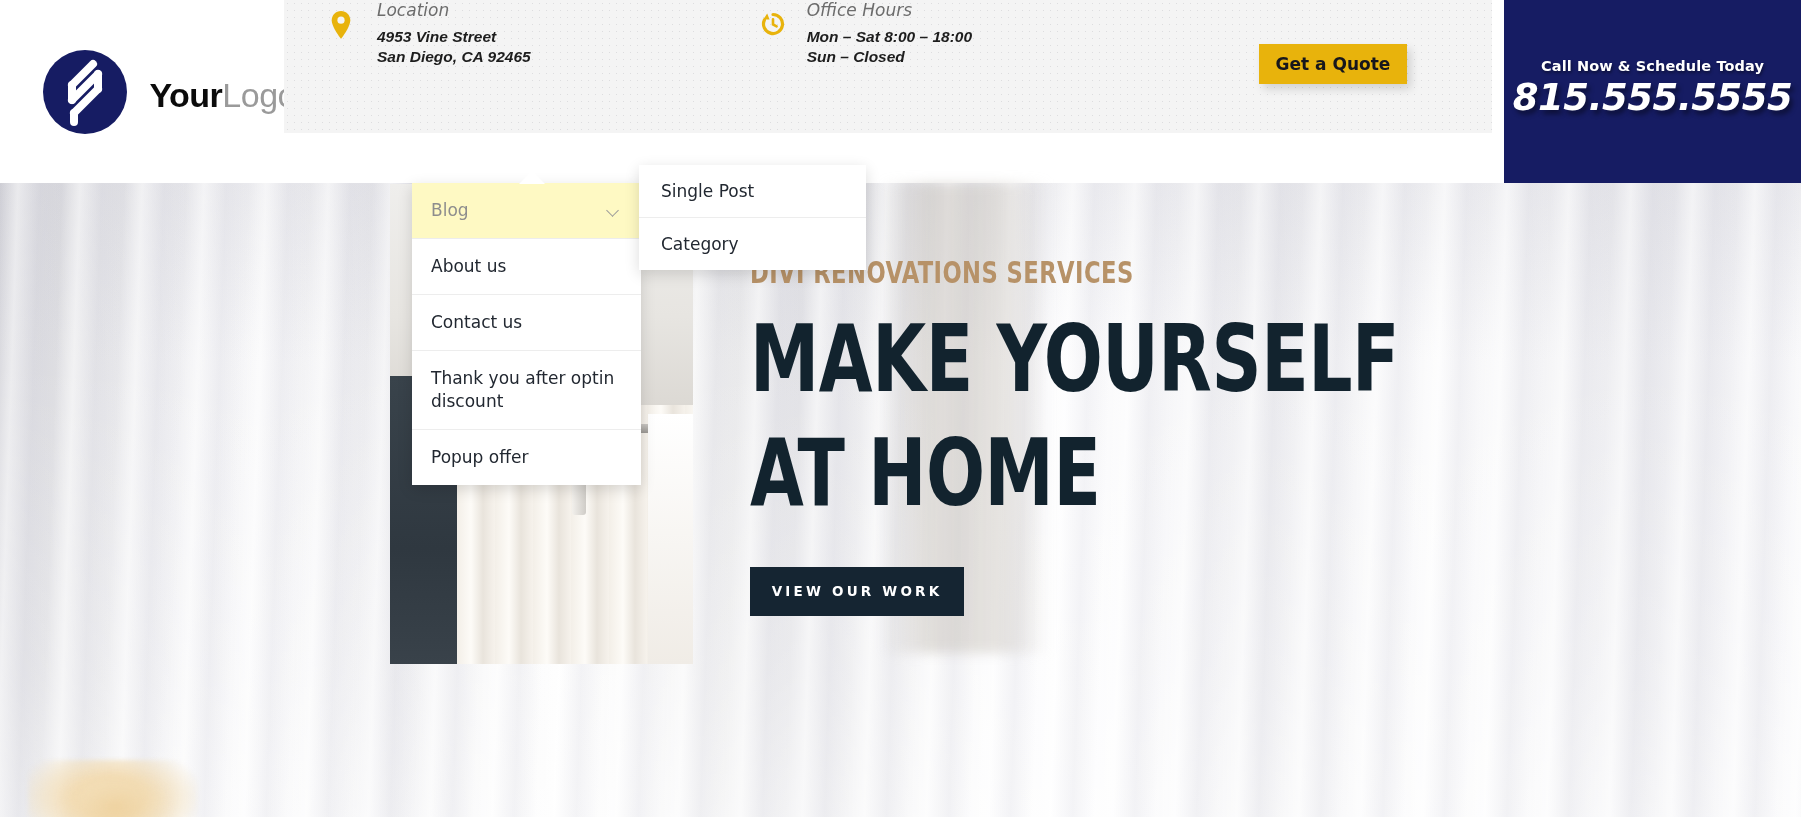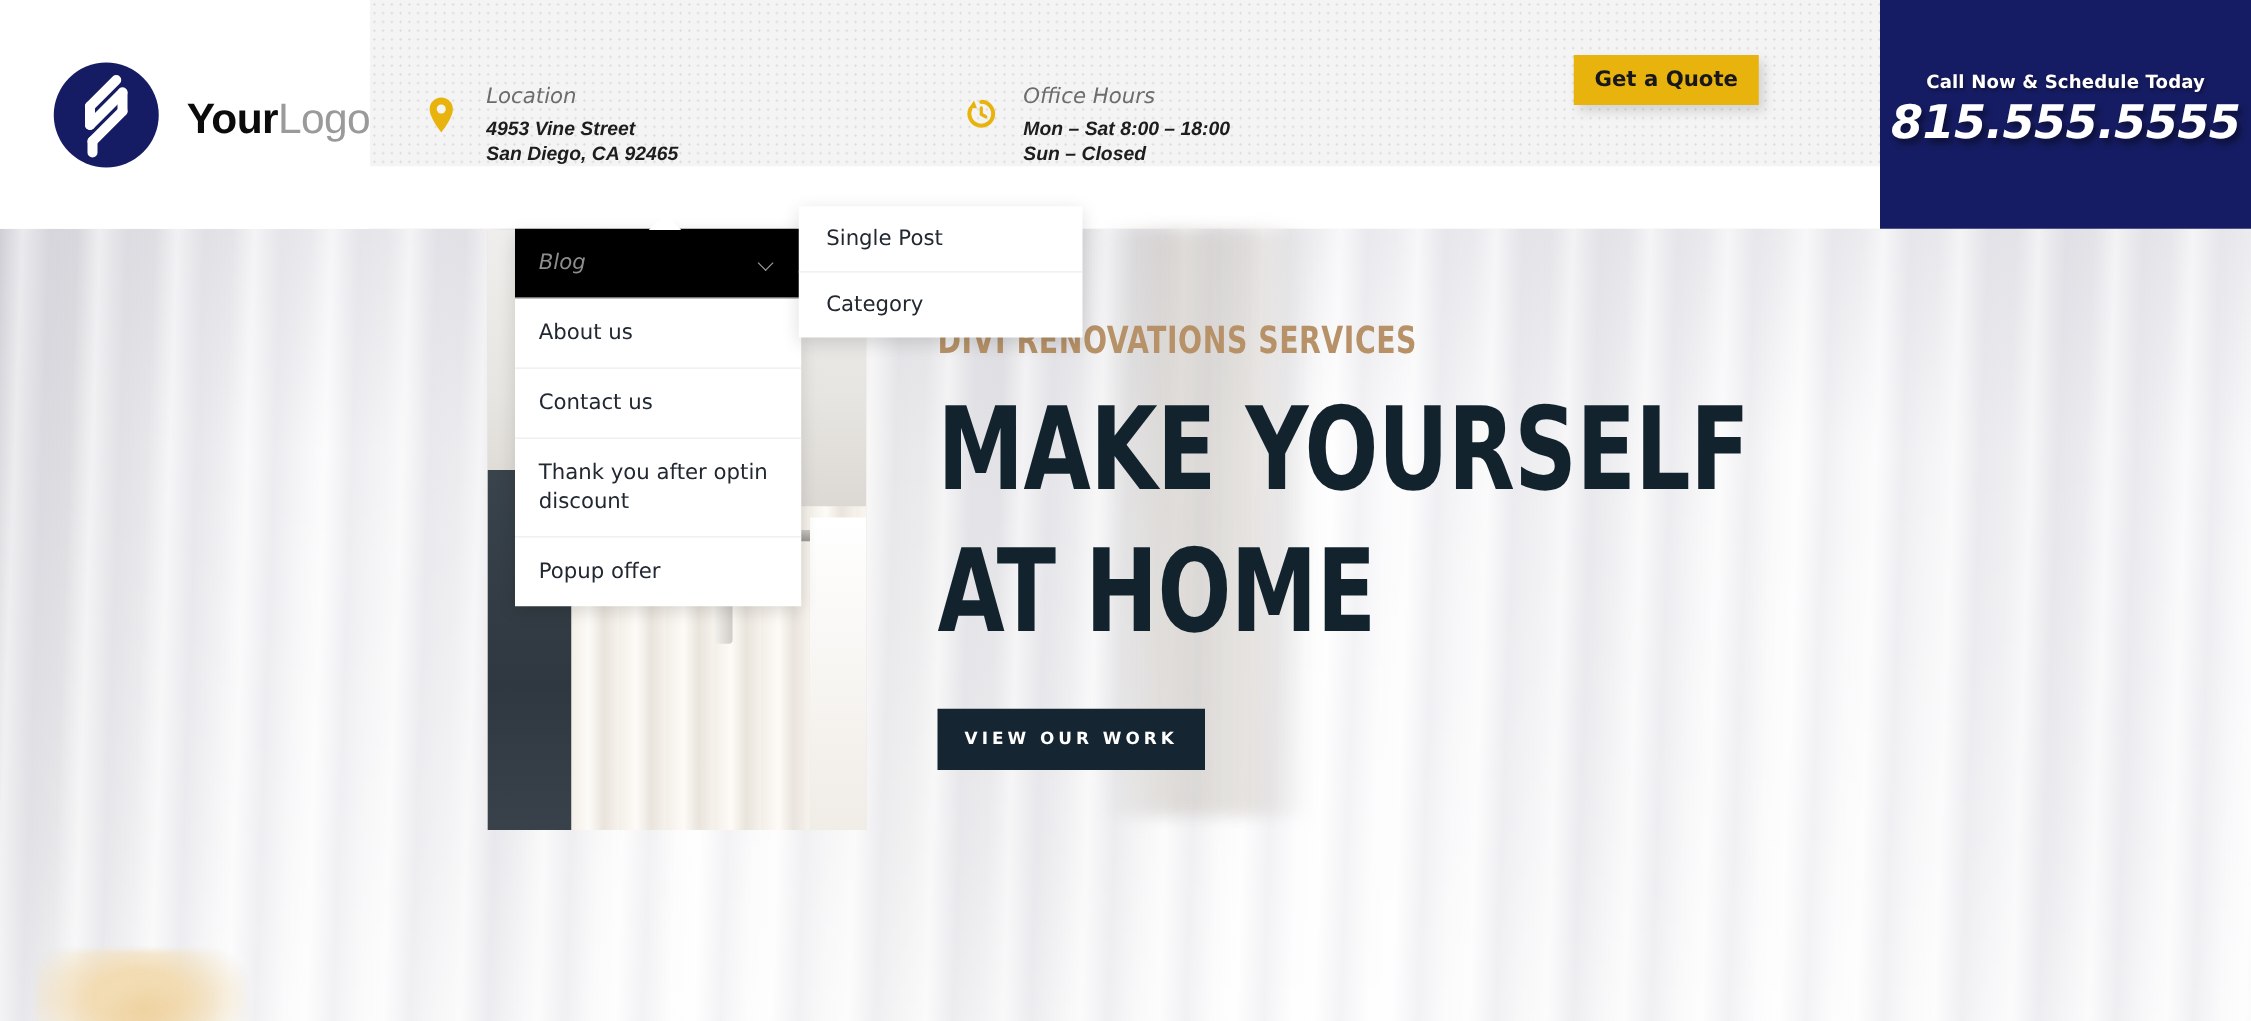--- a/index.html
+++ b/index.html
@@ -69,25 +69,25 @@
     position: absolute; left: 0; top: 0; width: 296px; height: 183px;
     background: #ffffff; display: flex; flex-direction: row;
     align-items: center; justify-content: flex-end; gap: 20px;
   }
   .logo-mark { width: 88px; height: 88px; position: relative; }
   .logo-text { margin-top: 6px; font-size: 34px; font-weight: 700; letter-spacing: -0.5px; line-height: 1; }
   .logo-text .l1 { color: #0b0b0b; }
   .logo-text .l2 { color: #9a9a9a; font-weight: 400; }
 
   .info-strip {
-    position: absolute; left: 296px; top: 0; width: 1208px; height: 133px;
+    position: absolute; left: 284px; top: 0; width: 1208px; height: 133px;
     background: #f4f4f4;
     background-image: radial-gradient(rgba(170,170,175,0.30) 0.9px, transparent 1px);
     background-size: 7px 7px;
-    display: flex; align-items: flex-end;
+    display: flex; align-items: flex-start;
   }
   .info-item { display: flex; align-items: flex-start; gap: 18px; }
   .info-item.loc { margin-left: 45px; }
   .info-item.hours { margin-left: 228px; }
   .info-ico { width: 30px; height: 36px; flex: 0 0 30px; margin-top: 10px; }
   .info-label {
     font-size: 17px; font-style: italic; color: #6c6c6c; line-height: 1.2;
     margin-bottom: 7px; font-family: "DejaVu Sans", sans-serif;
   }
   .info-line {
@@ -149,21 +149,21 @@
     background: #ffffff; z-index: 40;
     box-shadow: 0 4px 14px rgba(0,0,0,0.14);
   }
   .dd-item {
     padding: 16px 22px 16px 19px; font-size: 17px; color: #222831;
     border-bottom: 1px solid #ededed; cursor: pointer; line-height: 1.35;
     font-family: "DejaVu Sans", sans-serif;
     display: flex; align-items: center; justify-content: space-between; gap: 8px;
   }
   .dd-item:last-child { border-bottom: 0; }
-  .dd-item.active { background: #000000; color: #8d8d8d; font-style: italic; }
+  .dd-item.active { background: #fef9c3; color: #8d8d8d; }
   .dd-item .chev { color: #9a9a9a; }
 
   .submenu {
     position: absolute; left: 639px; top: 165px; width: 227px;
     background: #ffffff; z-index: 41;
     box-shadow: 0 4px 14px rgba(0,0,0,0.14);
   }
   .sub-item {
     padding: 16px 22px; font-size: 17px; color: #222831;
     border-bottom: 1px solid #ededed; cursor: pointer;

